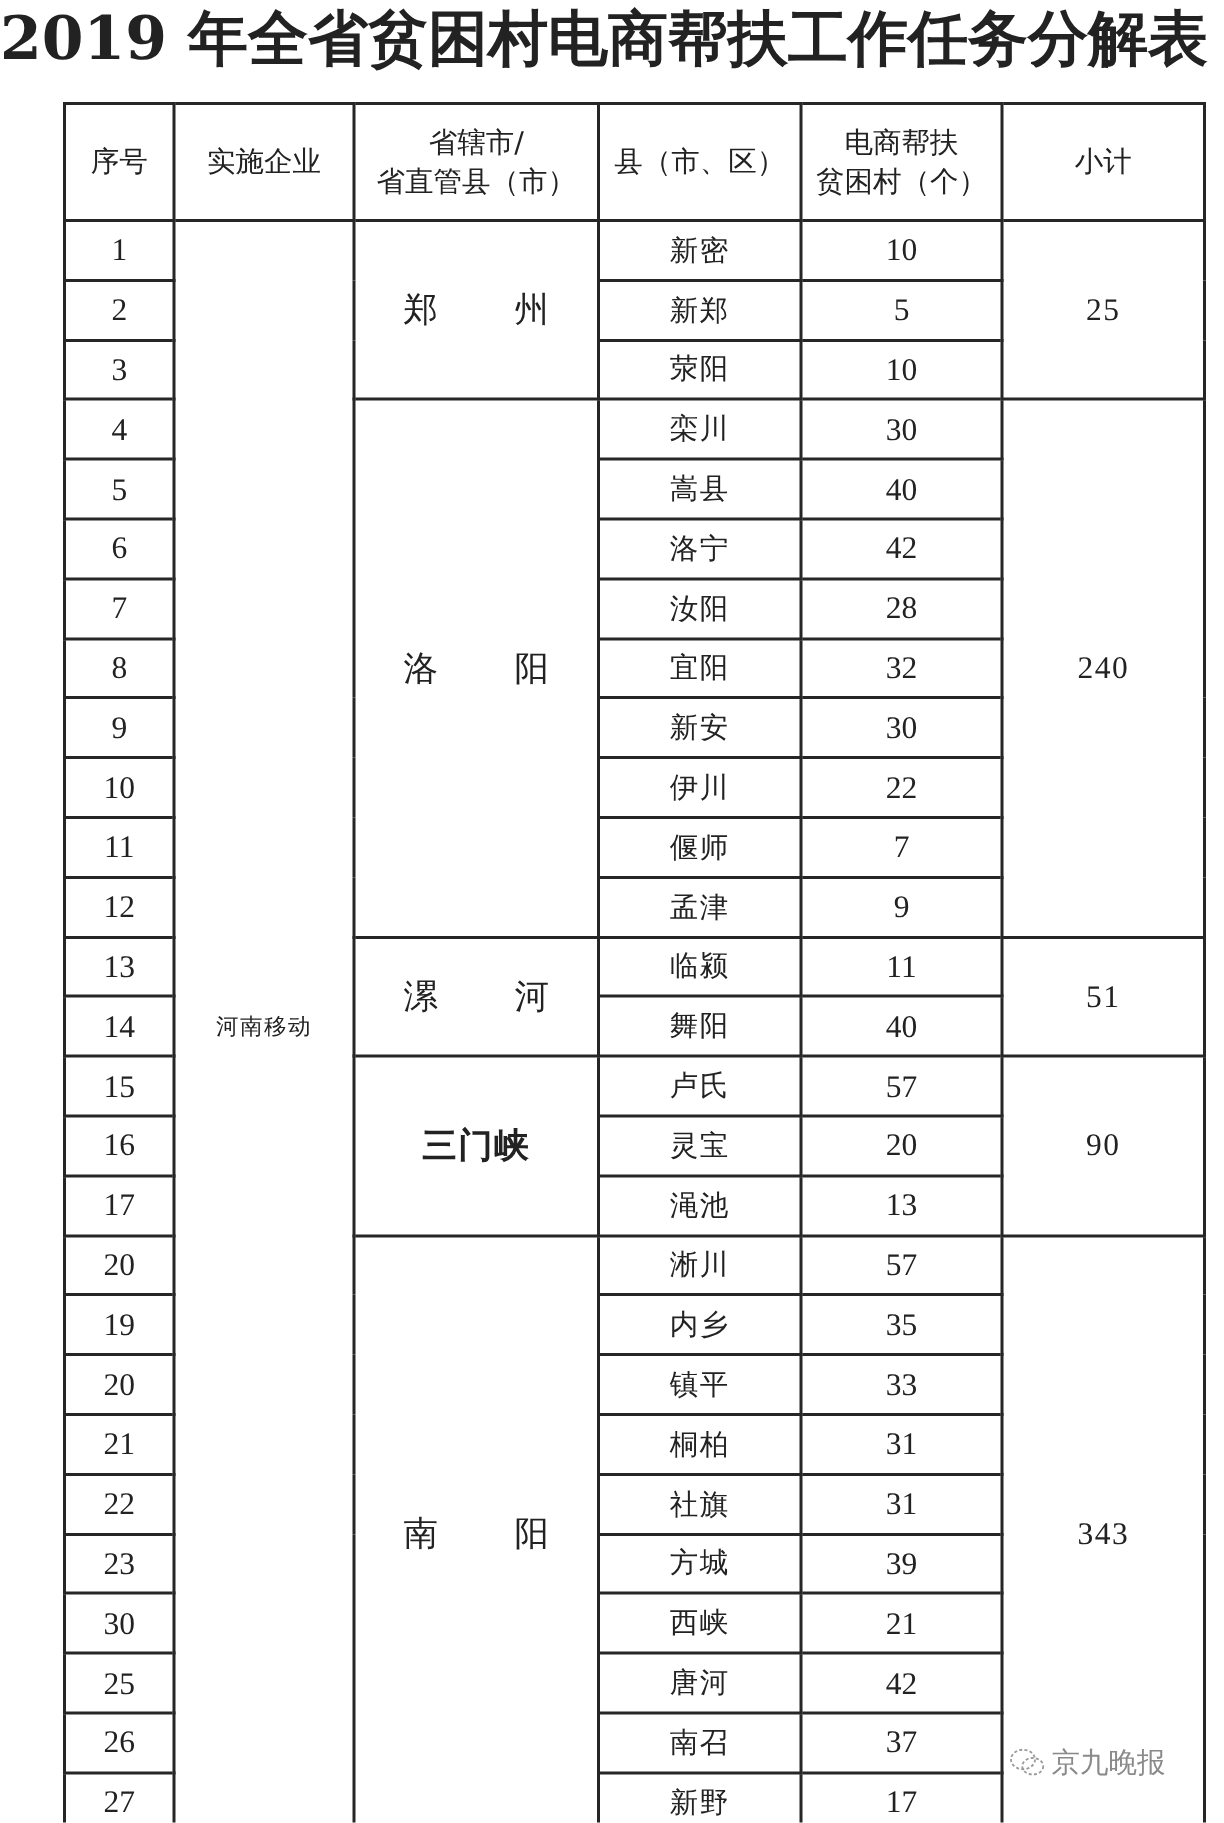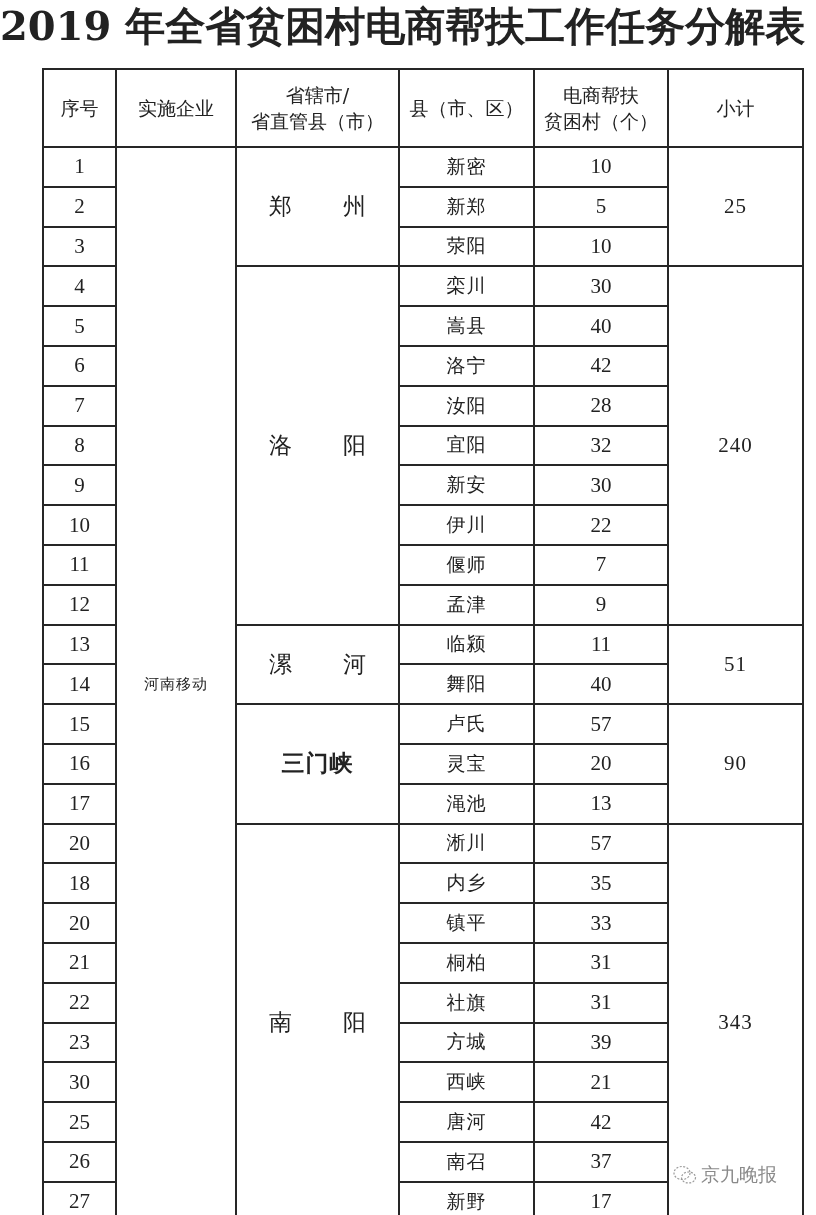--- a/index.html
+++ b/index.html
@@ -155,21 +155,21 @@
     </tr>
 
     <tr>
       <td class="num">20</td>
       <td class="city" rowspan="10">南　阳</td>
       <td class="cn">淅川</td>
       <td class="num">57</td>
       <td class="sub" rowspan="10">343</td>
     </tr>
     <tr>
-      <td class="num">18</td>
+      <td class="num">19</td>
       <td class="cn">内乡</td>
       <td class="num">35</td>
     </tr>
     <tr>
       <td class="num">20</td>
       <td class="cn">镇平</td>
       <td class="num">33</td>
     </tr>
     <tr>
       <td class="num">21</td>

